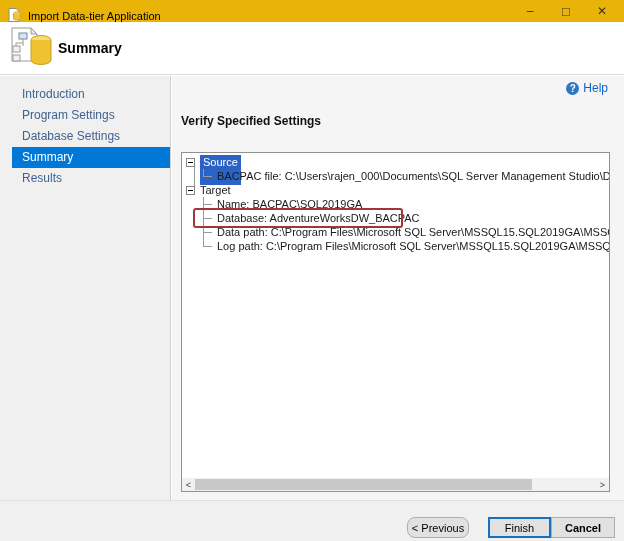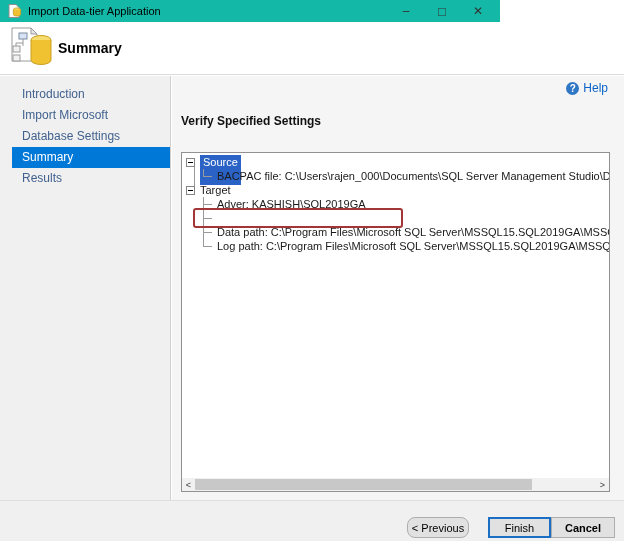--- a/index.html
+++ b/index.html
@@ -4,21 +4,21 @@
 <style>
   * { margin:0; padding:0; box-sizing:border-box; }
   html,body { width:624px; height:541px; }
   body {
     font-family:"Liberation Sans", sans-serif;
     background:#ffffff; position:relative; overflow:hidden;
     color:#1a1a1a;
   }
 
   
-  .titlebar { position:absolute; left:0; top:0; width:500px; height:22px; background:#14b8a6; display:flex; align-items:center; }
+  .titlebar { position:absolute; left:0; top:0; width:624px; height:22px; background:#eab308; display:flex; align-items:flex-end; }
   .title-icon { margin-left:8px; width:14px; height:14px; flex:none; }
   .title-text { margin-left:6px; font-size:11px; color:#000; }
   .win-controls { position:absolute; right:4px; top:0; height:22px; display:flex; }
   .win-btn { width:36px; height:22px; display:flex; align-items:center; justify-content:center; font-size:12px; color:#333; cursor:default; }
   .win-btn.max { font-size:13px; }
 
   
   .header { position:absolute; left:0; top:22px; width:624px; height:53px; background:#ffffff; border-bottom:1px solid #d9d9d9; }
   .header-icon { position:absolute; left:10px; top:5px; }
   .header-title { position:absolute; left:58px; top:18px; font-size:14px; font-weight:bold; color:#000; }
@@ -92,21 +92,21 @@
       <rect x="3" y="28" width="7" height="6" fill="#f2f2f2" stroke="#9a9a9a" stroke-width="1"></rect>
       <ellipse cx="31" cy="13" rx="10" ry="4.5" fill="#f7dc6f" stroke="#c8a020" stroke-width="1"></ellipse>
       <path d="M21 13 v20 a10 4.5 0 0 0 20 0 v-20" fill="#f0c232" stroke="#c8a020" stroke-width="1"></path>
     </svg>
   </span>
   <span class="header-title">Summary</span>
 </div>
 
 <div class="sidebar">
   <div class="side-item">Introduction</div>
-  <div class="side-item">Import Microsoft</div>
+  <div class="side-item">Program Settings</div>
   <div class="side-item">Database Settings</div>
   <div class="side-item selected">Summary</div>
   <div class="side-item">Results</div>
 </div>
 
 <div class="main">
   <div class="help">
     <span class="help-icon">?</span>
     <span>Help</span>
   </div>
@@ -126,25 +126,26 @@
         <span class="tlabel">BACPAC file: C:\Users\rajen_000\Documents\SQL Server Management Studio\DAC Packages\Adver</span>
       </div>
 
       <div class="trow">
         <span class="expander"></span>
         <span class="tlabel">Target</span>
       </div>
 
       <div class="trow">
         <span class="connector"></span>
-        <span class="tlabel">Adver: KASHISH\SQL2019GA</span>
+        <span class="tlabel">Name: BACPAC\SQL2019GA</span>
       </div>
 
       <div class="trow">
         <span class="connector"></span>
+        <span class="tlabel">Database: AdventureWorksDW_BACPAC</span>
       </div>
 
       <div class="trow">
         <span class="connector"></span>
         <span class="tlabel">Data path: C:\Program Files\Microsoft SQL Server\MSSQL15.SQL2019GA\MSSQL\DATA</span>
       </div>
 
       <div class="trow">
         <span class="connector last"></span>
         <span class="tlabel">Log path: C:\Program Files\Microsoft SQL Server\MSSQL15.SQL2019GA\MSSQL\DATA</span>

